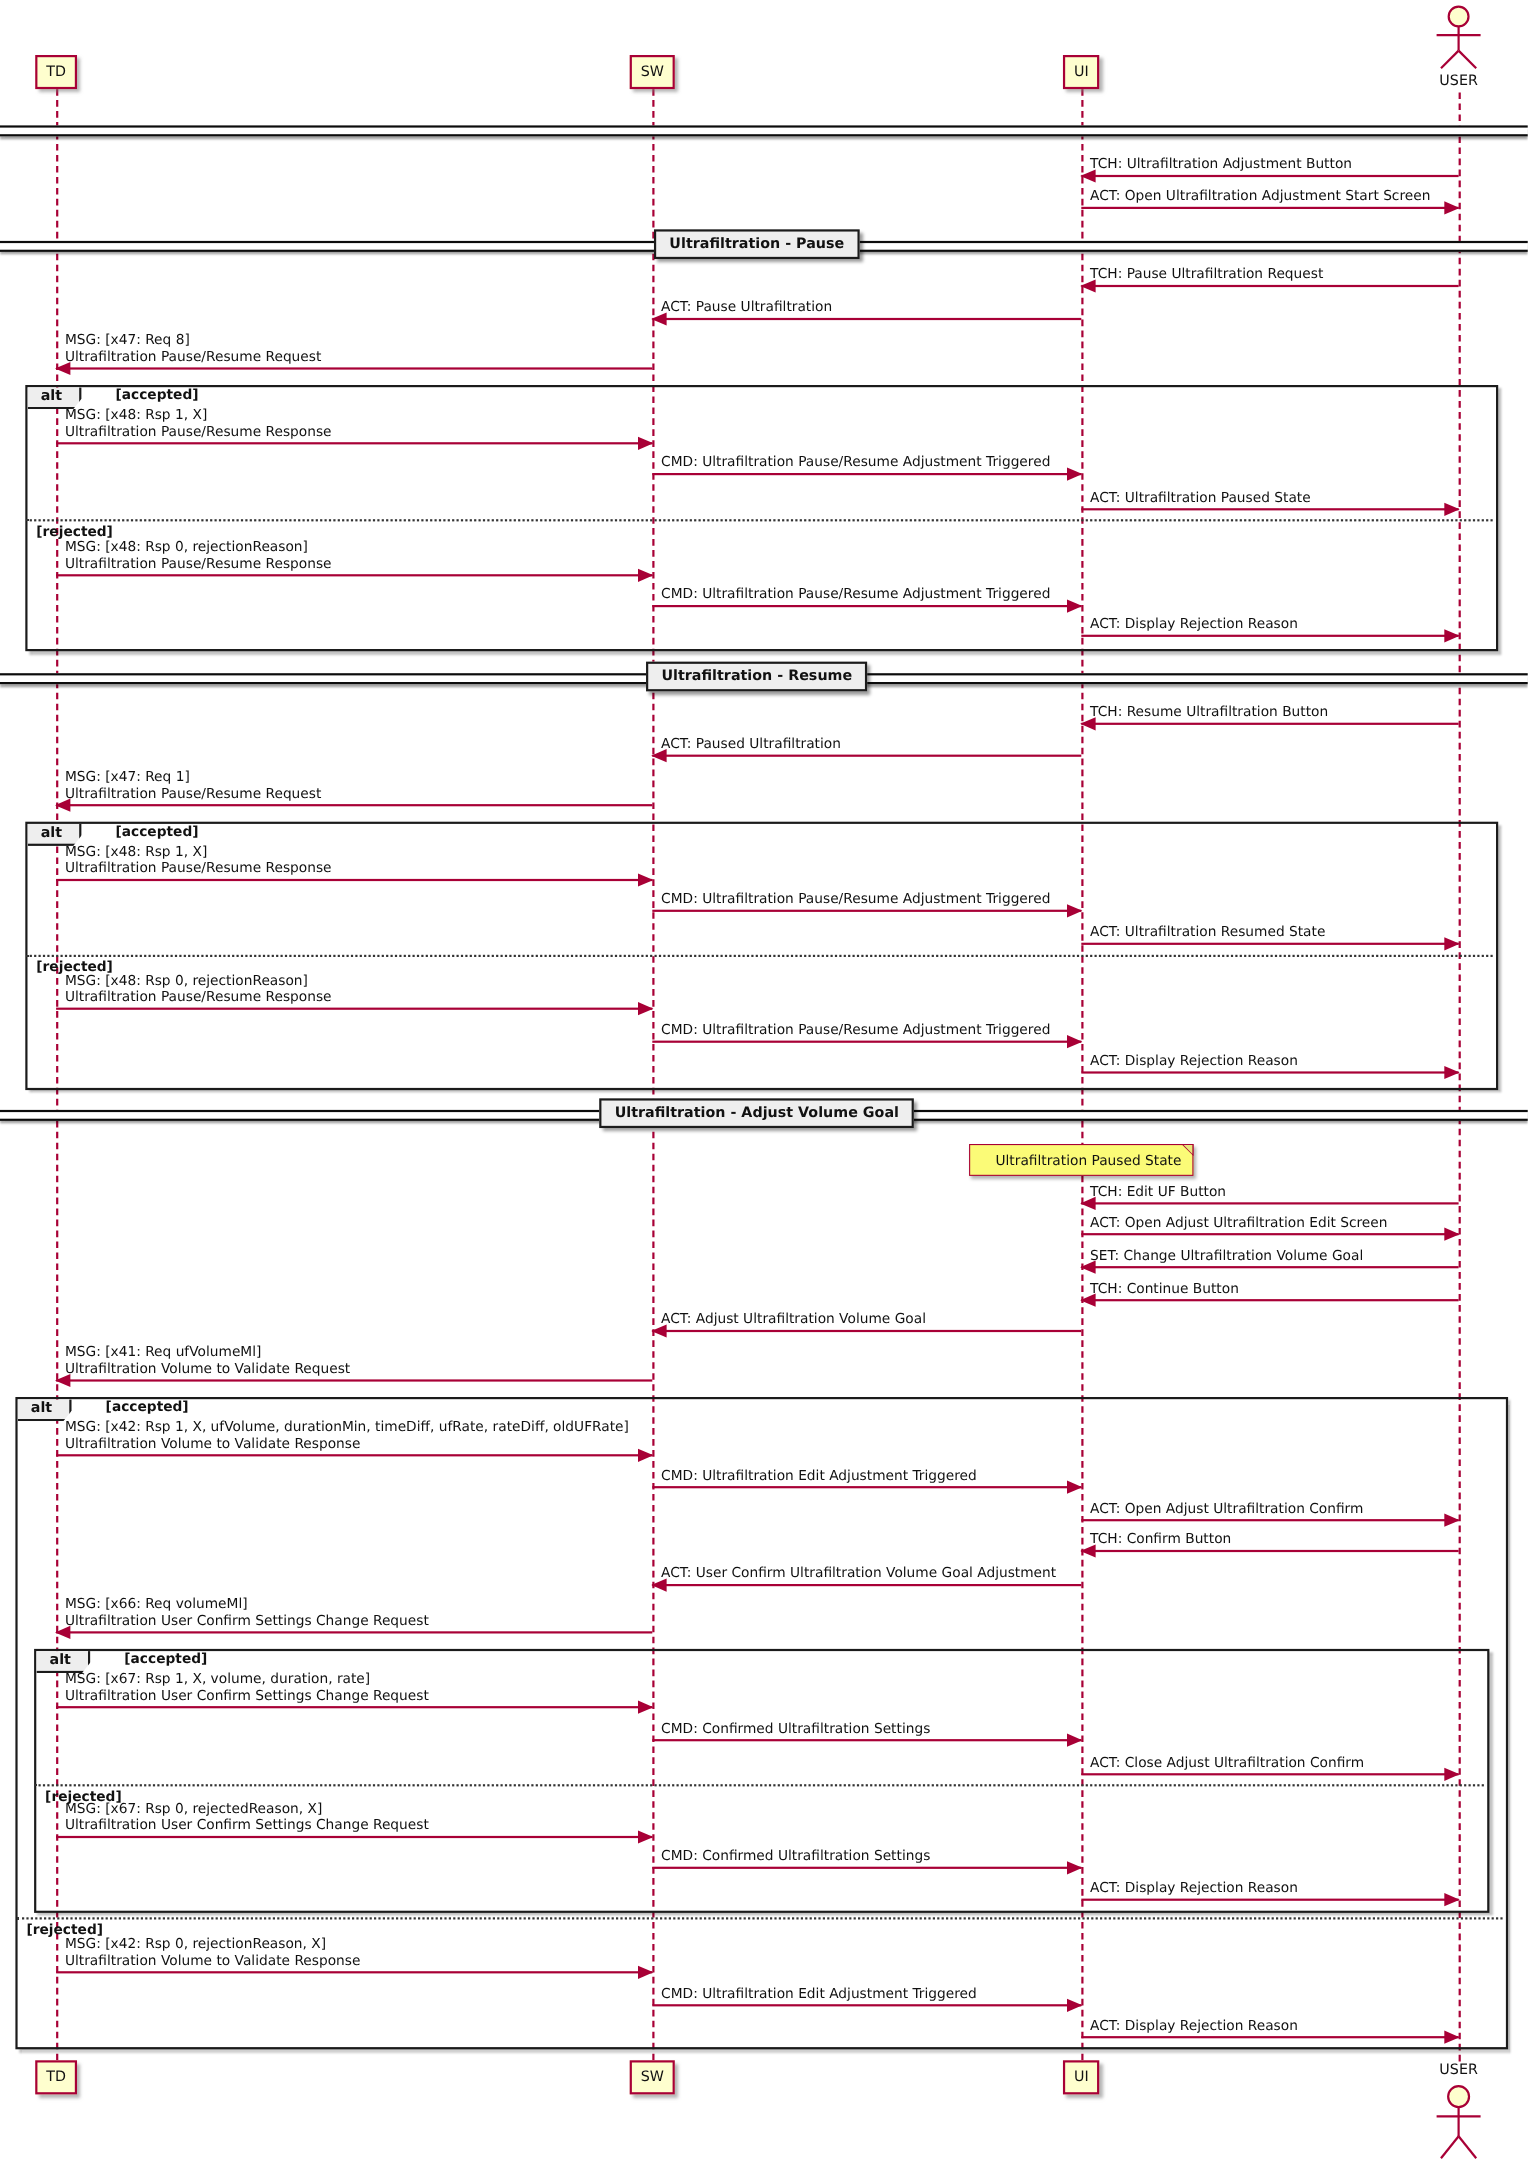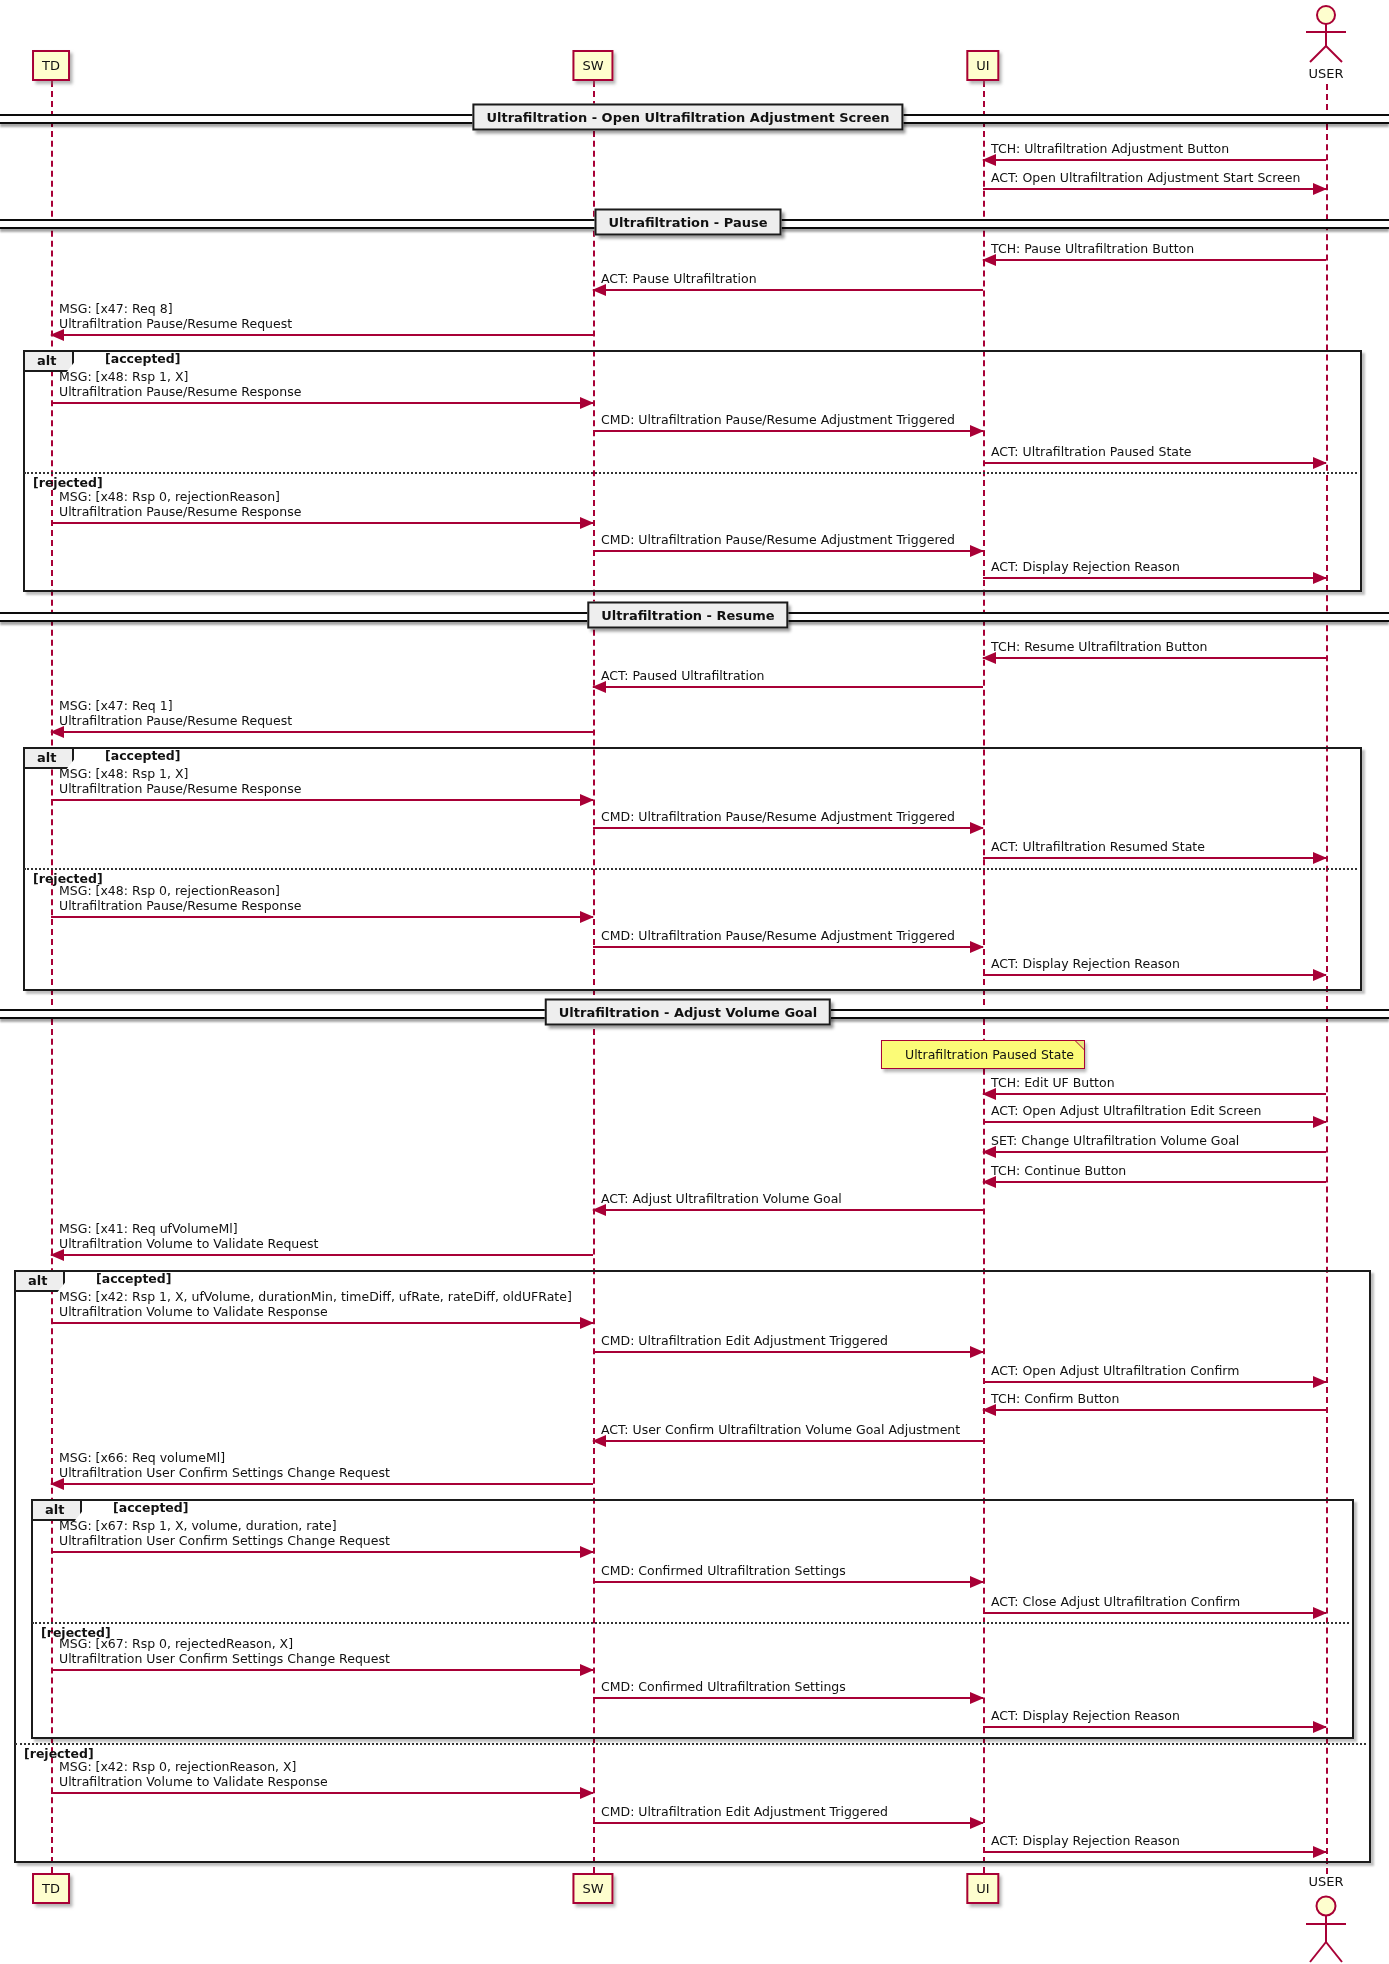--- a/index.html
+++ b/index.html
@@ -108,21 +108,21 @@
   </div>
   <div class="msg dirR" style="left:983px; top:188px; width:343px;">
     <div class="lbl">
         <span>ACT: Open Ultrafiltration Adjustment Start Screen</span>
       </div>
     <div class="line"></div>
       <div class="head"></div>
   </div>
   <div class="msg dirL" style="left:983px; top:259px; width:343px;">
     <div class="lbl">
-        <span>TCH: Pause Ultrafiltration Button</span>
+        <span>TCH: Pause Ultrafiltration Request</span>
       </div>
     <div class="line"></div>
       <div class="head"></div>
   </div>
   <div class="msg dirL" style="left:593px; top:289px; width:390px;">
     <div class="lbl">
         <span>ACT: Pause Ultrafiltration</span>
       </div>
     <div class="line"></div>
       <div class="head"></div>
@@ -393,21 +393,20 @@
   </div>
   <div class="msg dirR" style="left:983px; top:1851px; width:343px;">
     <div class="lbl">
         <span>ACT: Display Rejection Reason</span>
       </div>
     <div class="line"></div>
       <div class="head"></div>
   </div>
 
   <div class="divband" style="top:114px;"></div>
-  <div class="divlabel" style="top:117px;">Ultrafiltration - Open Ultrafiltration Adjustment Screen</div>
 
   <div class="divband" style="top:219px;"></div>
   <div class="divlabel" style="top:222px;">Ultrafiltration - Pause</div>
 
   <div class="divband" style="top:612px;"></div>
   <div class="divlabel" style="top:615px;">Ultrafiltration - Resume</div>
 
   <div class="divband" style="top:1009px;"></div>
   <div class="divlabel" style="top:1012px;">Ultrafiltration - Adjust Volume Goal</div>
 

